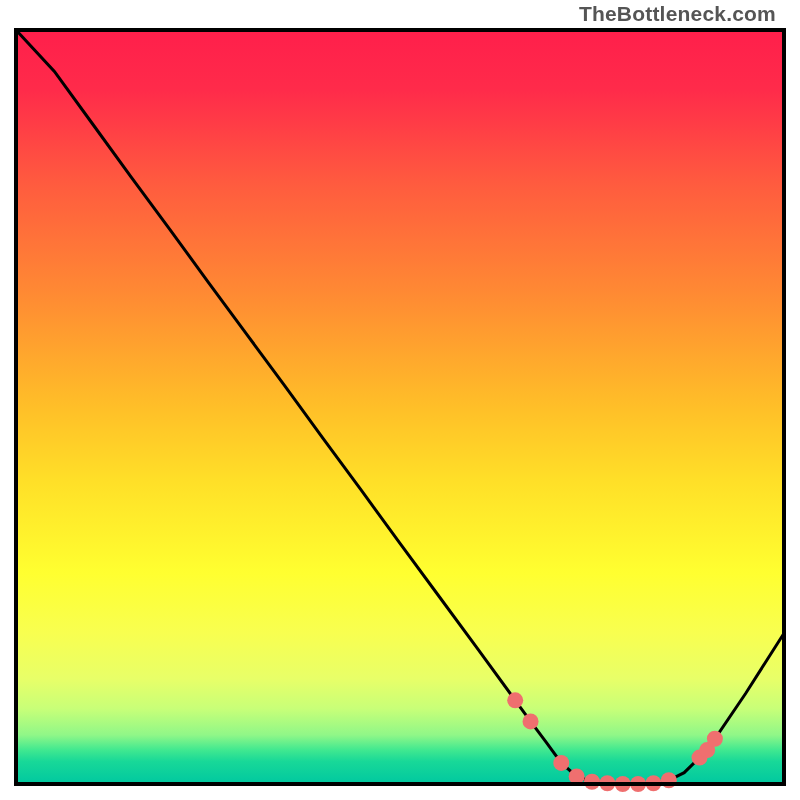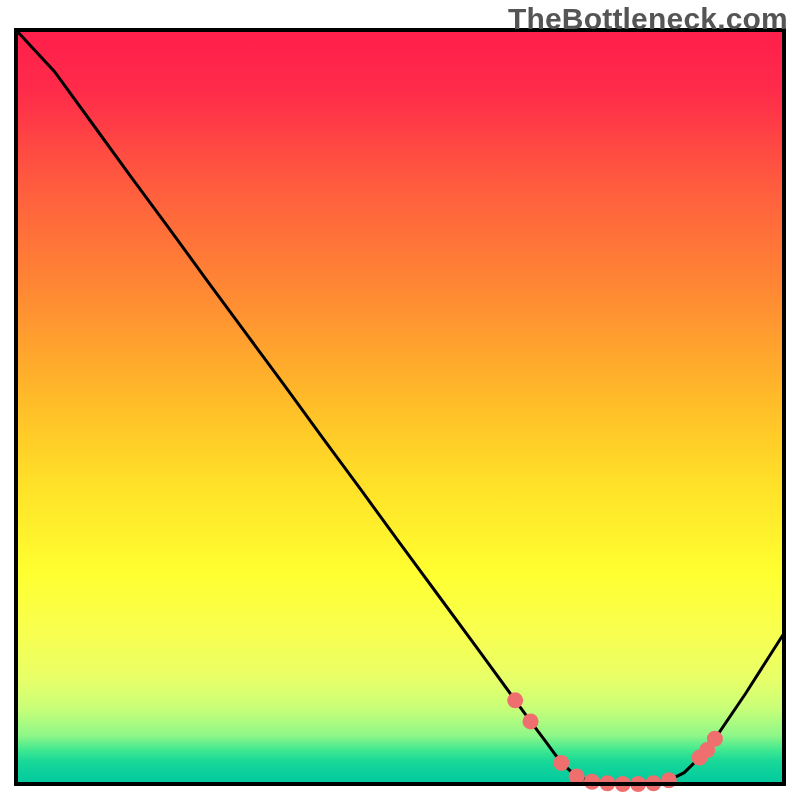--- a/index.html
+++ b/index.html
@@ -12,22 +12,22 @@
     font-family: Arial, Helvetica, sans-serif;
   }
   .chart-container {
     position: relative;
     width: 800px;
     height: 800px;
   }
   .watermark {
     position: absolute;
     top: 2px;
-    right: 12px;
-    font-size: 30px;
+    right: 24px;
+    font-size: 21px;
     font-weight: bold;
     color: #555;
     letter-spacing: 0.2px;
     z-index: 10;
   }
   svg.chart {
     display: block;
     width: 800px;
     height: 800px;
   }

